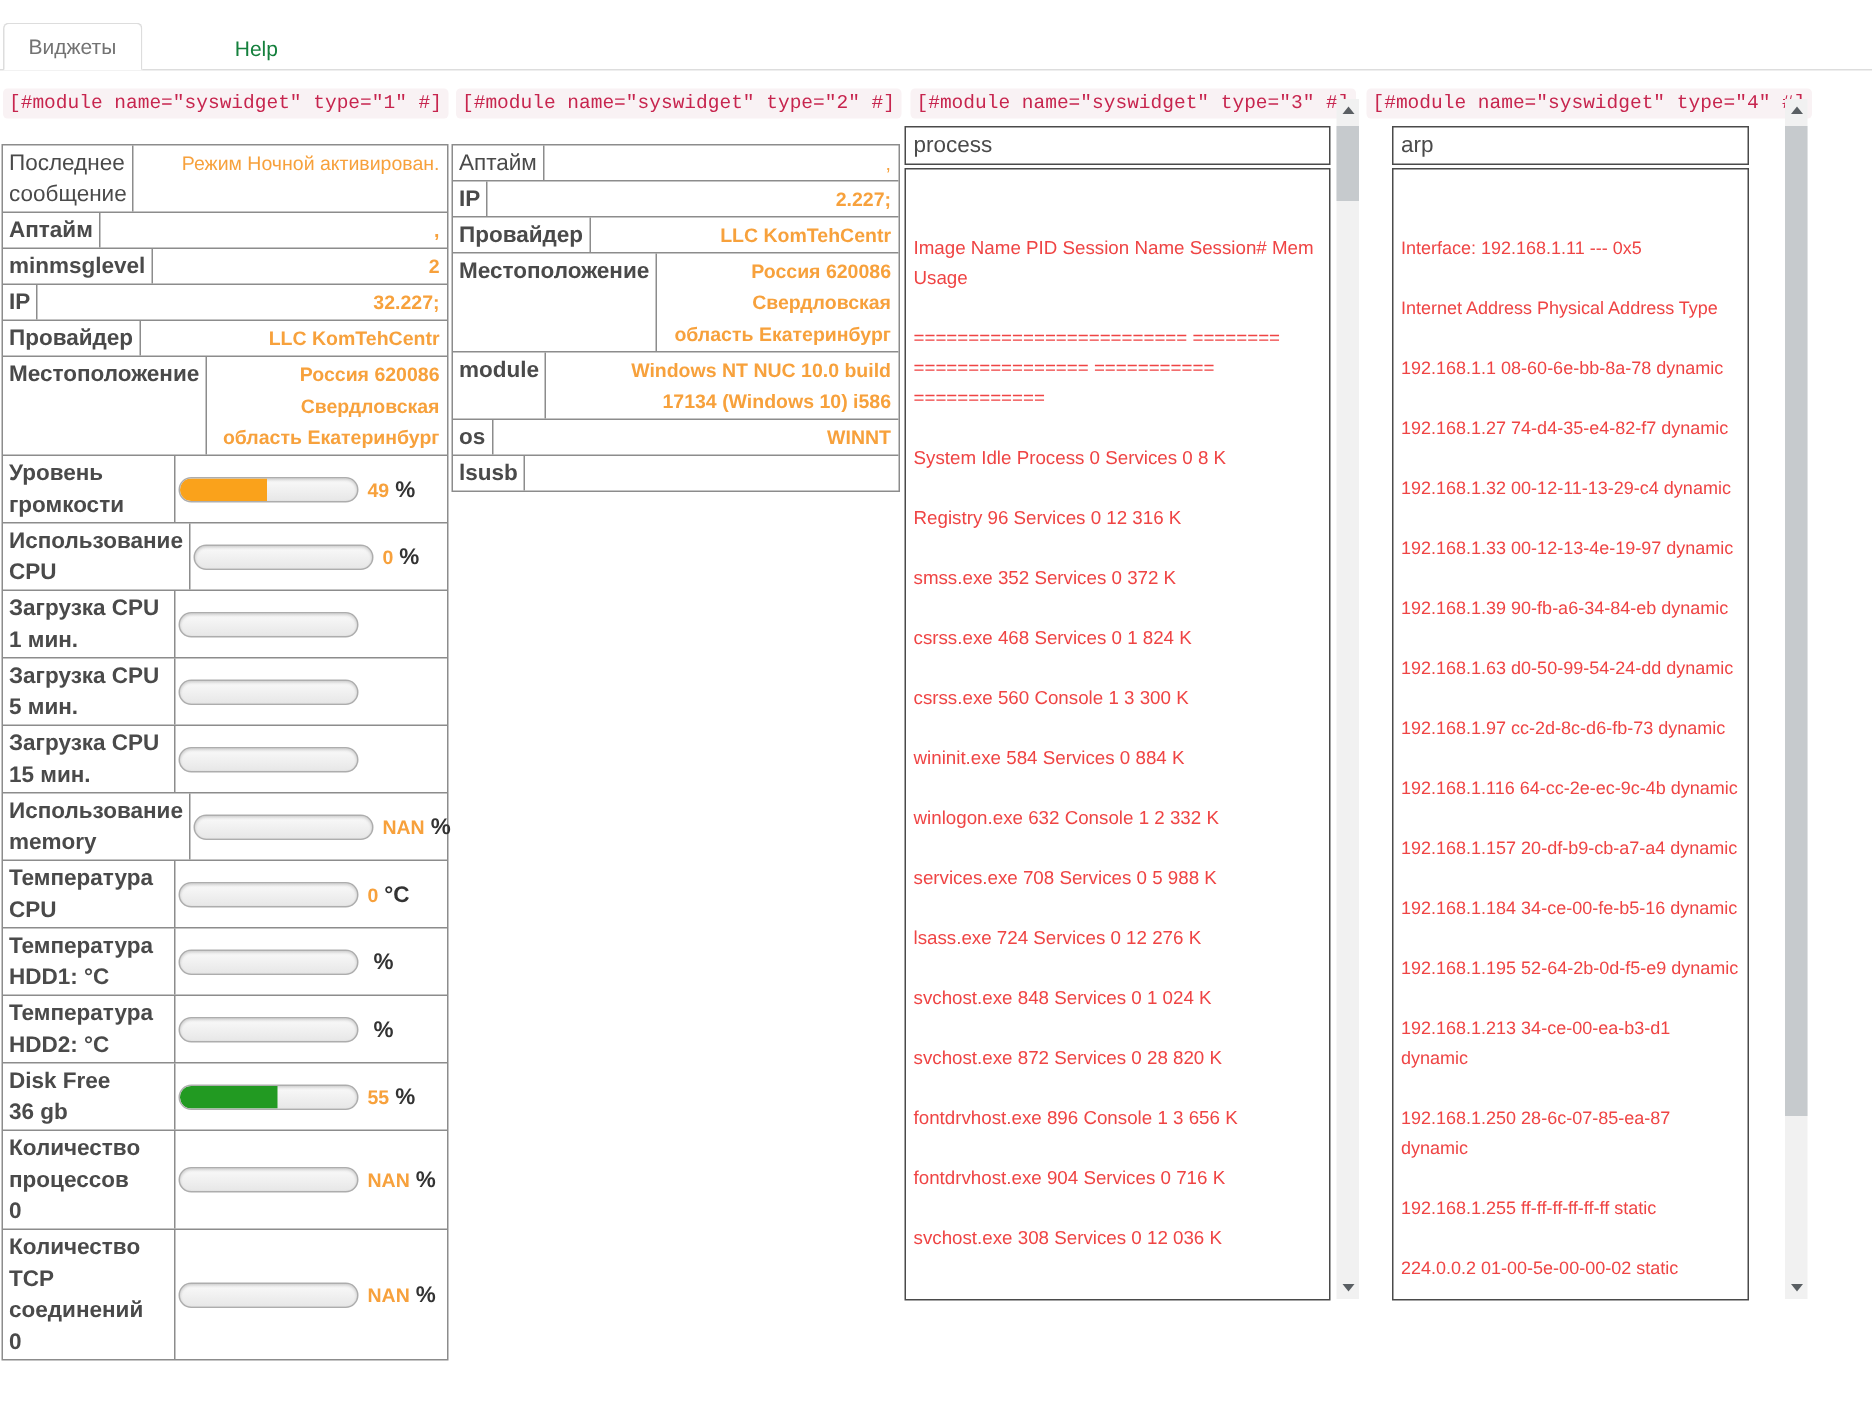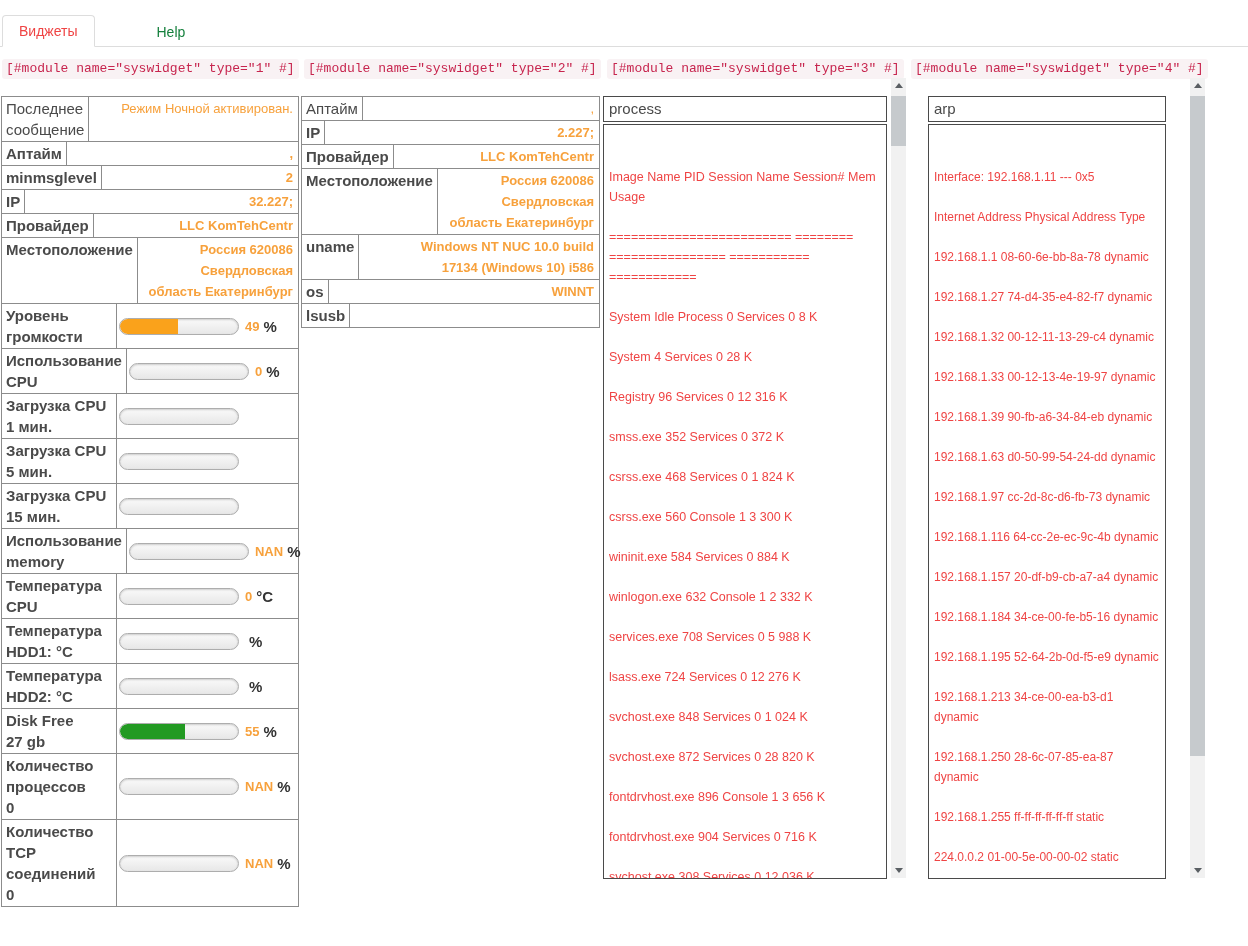--- a/index.html
+++ b/index.html
@@ -3,21 +3,21 @@
 <meta charset="utf-8">
 <style>
   html,body{margin:0;padding:0;background:#fff;}
   body{font-family:"Liberation Sans","DejaVu Sans",sans-serif;color:#4a4a4a;}
   *{box-sizing:border-box;}
   .page{position:relative;width:1248px;height:946px;background:#fff;overflow:hidden;}
 
   
   .tabbar{position:absolute;left:0;top:0;width:1248px;height:47px;border-bottom:1px solid #ddd;display:flex;align-items:flex-end;padding-left:2px;}
   .tab{padding:7px 16px;font-size:14px;margin-bottom:-1px;cursor:pointer;}
-  .tab.active{border:1px solid #ddd;border-bottom:1px solid #fff;border-radius:4px 4px 0 0;background:#fff;color:#ef4444;}
+  .tab.active{border:1px solid #ddd;border-bottom:1px solid #fff;border-radius:4px 4px 0 0;background:#fff;color:#737373;}
   .tab.help{color:#15803d;border:none;margin-left:46px;}
 
   
   .mcode{position:absolute;top:59px;font-family:"Liberation Mono","DejaVu Sans Mono",monospace;font-size:13px;line-height:16px;color:#c7254e;background:#f9f2f4;padding:2px 4px;border-radius:3px;white-space:nowrap;}
   .mcode.m1{left:2px;}  .mcode.m2{left:304px;}  .mcode.m3{left:607px;}  .mcode.m4{left:911px;}
 
   
   .col1{position:absolute;left:1px;top:96px;width:298px;}
   .col2{position:absolute;left:301px;top:96px;width:299px;}
   .twidget{border:1px solid #8c8c8c;background:#fff;}
@@ -26,21 +26,21 @@
   .tlabel{flex:0 0 auto;max-width:155px;padding:1px 4px;white-space:pre-line;border-right:1px solid #8c8c8c;font-size:15px;line-height:21px;color:#4a4a4a;}
   .tvalue{flex:1 1 auto;min-width:0;text-align:right;padding:1px 5px;font-size:13px;line-height:21px;color:#f7a13c;white-space:pre-line;}
   .trow.has-bar .tlabel{flex:1 1 auto;max-width:none;}
   .barcell{flex:0 0 181px;display:flex;align-items:center;padding:2px 2px 2px 2px;}
   .bar{flex:0 0 auto;width:120px;height:17px;border:1px solid #adadad;border-radius:9px;background:linear-gradient(#fafafa,#e7e7e7);box-shadow:inset 0 1px 2px rgba(0,0,0,.18);overflow:hidden;}
   .bar-fill{height:100%;border-radius:8px 0 0 8px;}
   .bar-num{margin-left:6px;font-size:13px;color:#f7a13c;}
   .bar-unit{margin-left:4px;font-size:15px;color:#333;}
 
   
-  .scol{position:absolute;top:78px;height:800px;}
+  .scol{position:absolute;top:66px;height:800px;}
   .col3{left:603px;width:303px;}
   .col4{left:925px;width:280px;}
   .winner{position:absolute;top:18px;}
   .col3 .winner{left:0;width:284px;}
   .col4 .winner{left:3px;width:238px;}
   .whead{border:1px solid #4a4a4a;height:26px;line-height:24px;padding:0 5px;font-size:15px;color:#4a4a4a;background:#fff;}
   .wbody{border:1px solid #4a4a4a;margin-top:2px;height:755px;padding:42px 6px 0 5px;overflow:hidden;background:#fff;}
   .pline{color:#ef4444;line-height:20px;margin-bottom:20px;word-wrap:break-word;}
   .col3 .pline{font-size:12.5px;}
   .col4 .pline{font-size:12px;}
@@ -191,21 +191,21 @@
         <div class="barcell">
           <div class="bar">
             <div class="bar-fill" style="width: 0%; background: rgb(250, 162, 27);"></div>
           </div>
           <span class="bar-num"></span>
           <span class="bar-unit">%</span>
         </div>
       </div>
       <div class="trow has-bar">
         <div class="tlabel">Disk Free
-27 gb</div>
+36 gb</div>
         <div class="barcell">
           <div class="bar">
             <div class="bar-fill" style="width: 55%; background: rgb(34, 154, 34);"></div>
           </div>
           <span class="bar-num">55</span>
           <span class="bar-unit">%</span>
         </div>
       </div>
       <div class="trow has-bar">
         <div class="tlabel">Количество
@@ -245,42 +245,41 @@
       <div class="trow">
         <div class="tlabel">Провайдер</div>
         <div class="tvalue">LLC KomTehCentr</div>
       </div>
       <div class="trow">
         <div class="tlabel">Местоположение</div>
         <div class="tvalue">Россия 620086 Свердловская
 область Екатеринбург</div>
       </div>
       <div class="trow">
-        <div class="tlabel">uname</div>
+        <div class="tlabel">module</div>
         <div class="tvalue">Windows NT NUC 10.0 build
 17134 (Windows 10) i586</div>
       </div>
       <div class="trow">
         <div class="tlabel">os</div>
         <div class="tvalue">WINNT</div>
       </div>
       <div class="trow">
         <div class="tlabel">lsusb</div>
         <div class="tvalue"></div>
       </div>
     </div>
 
   <div class="scol col3">
     <div class="winner">
       <div class="whead">process</div>
       <div class="wbody" id="w3">
           <div class="pline">Image Name PID Session Name Session# Mem Usage</div>
           <div class="pline">========================= ======== ================ =========== ============</div>
           <div class="pline">System Idle Process 0 Services 0 8 K</div>
-          <div class="pline">System 4 Services 0 28 K</div>
           <div class="pline">Registry 96 Services 0 12 316 K</div>
           <div class="pline">smss.exe 352 Services 0 372 K</div>
           <div class="pline">csrss.exe 468 Services 0 1 824 K</div>
           <div class="pline">csrss.exe 560 Console 1 3 300 K</div>
           <div class="pline">wininit.exe 584 Services 0 884 K</div>
           <div class="pline">winlogon.exe 632 Console 1 2 332 K</div>
           <div class="pline">services.exe 708 Services 0 5 988 K</div>
           <div class="pline">lsass.exe 724 Services 0 12 276 K</div>
           <div class="pline">svchost.exe 848 Services 0 1 024 K</div>
           <div class="pline">svchost.exe 872 Services 0 28 820 K</div>

